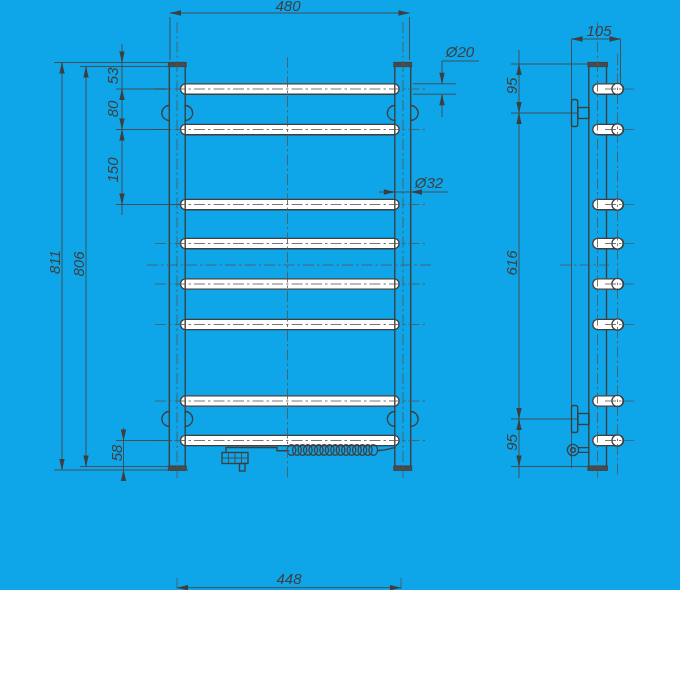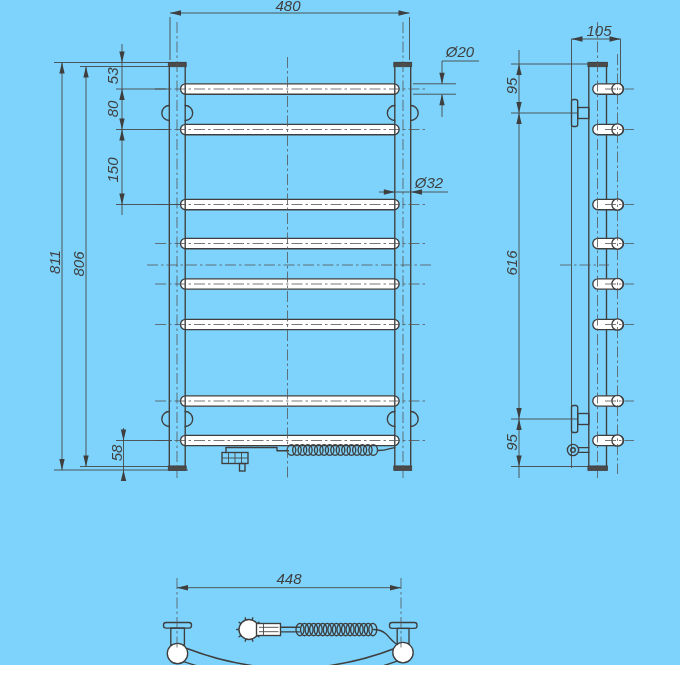--- a/index.html
+++ b/index.html
@@ -1,16 +1,16 @@
 <!DOCTYPE html>
 <html><head>
 <meta charset="utf-8">
 <style>
   html,body{margin:0;padding:0;background:#ffffff;}
-  .canvas{position:relative;width:680px;height:665px;background:#7dd3fc;overflow:hidden;}
+  .canvas{position:relative;width:680px;height:590px;background:#0ea5e9;overflow:hidden;}
   svg{display:block;}
   text{font-family:"Liberation Sans","DejaVu Sans",sans-serif;font-style:italic;fill:#3f3f3f;font-size:15px;}
   .obj{stroke:#3e3e3e;stroke-width:1.35;fill:none;stroke-linecap:round;}
   .objfill{fill:#4a4a4a;stroke:#3e3e3e;stroke-width:0.8;}
   .white{fill:#ffffff;}
   .dim{stroke:#474747;stroke-width:0.9;fill:none;}
   .cl{stroke:#555555;stroke-width:0.8;fill:none;stroke-dasharray:11 3 2.5 3;}
   .arr{fill:#3e3e3e;stroke:none;}
 </style>
 </head>

